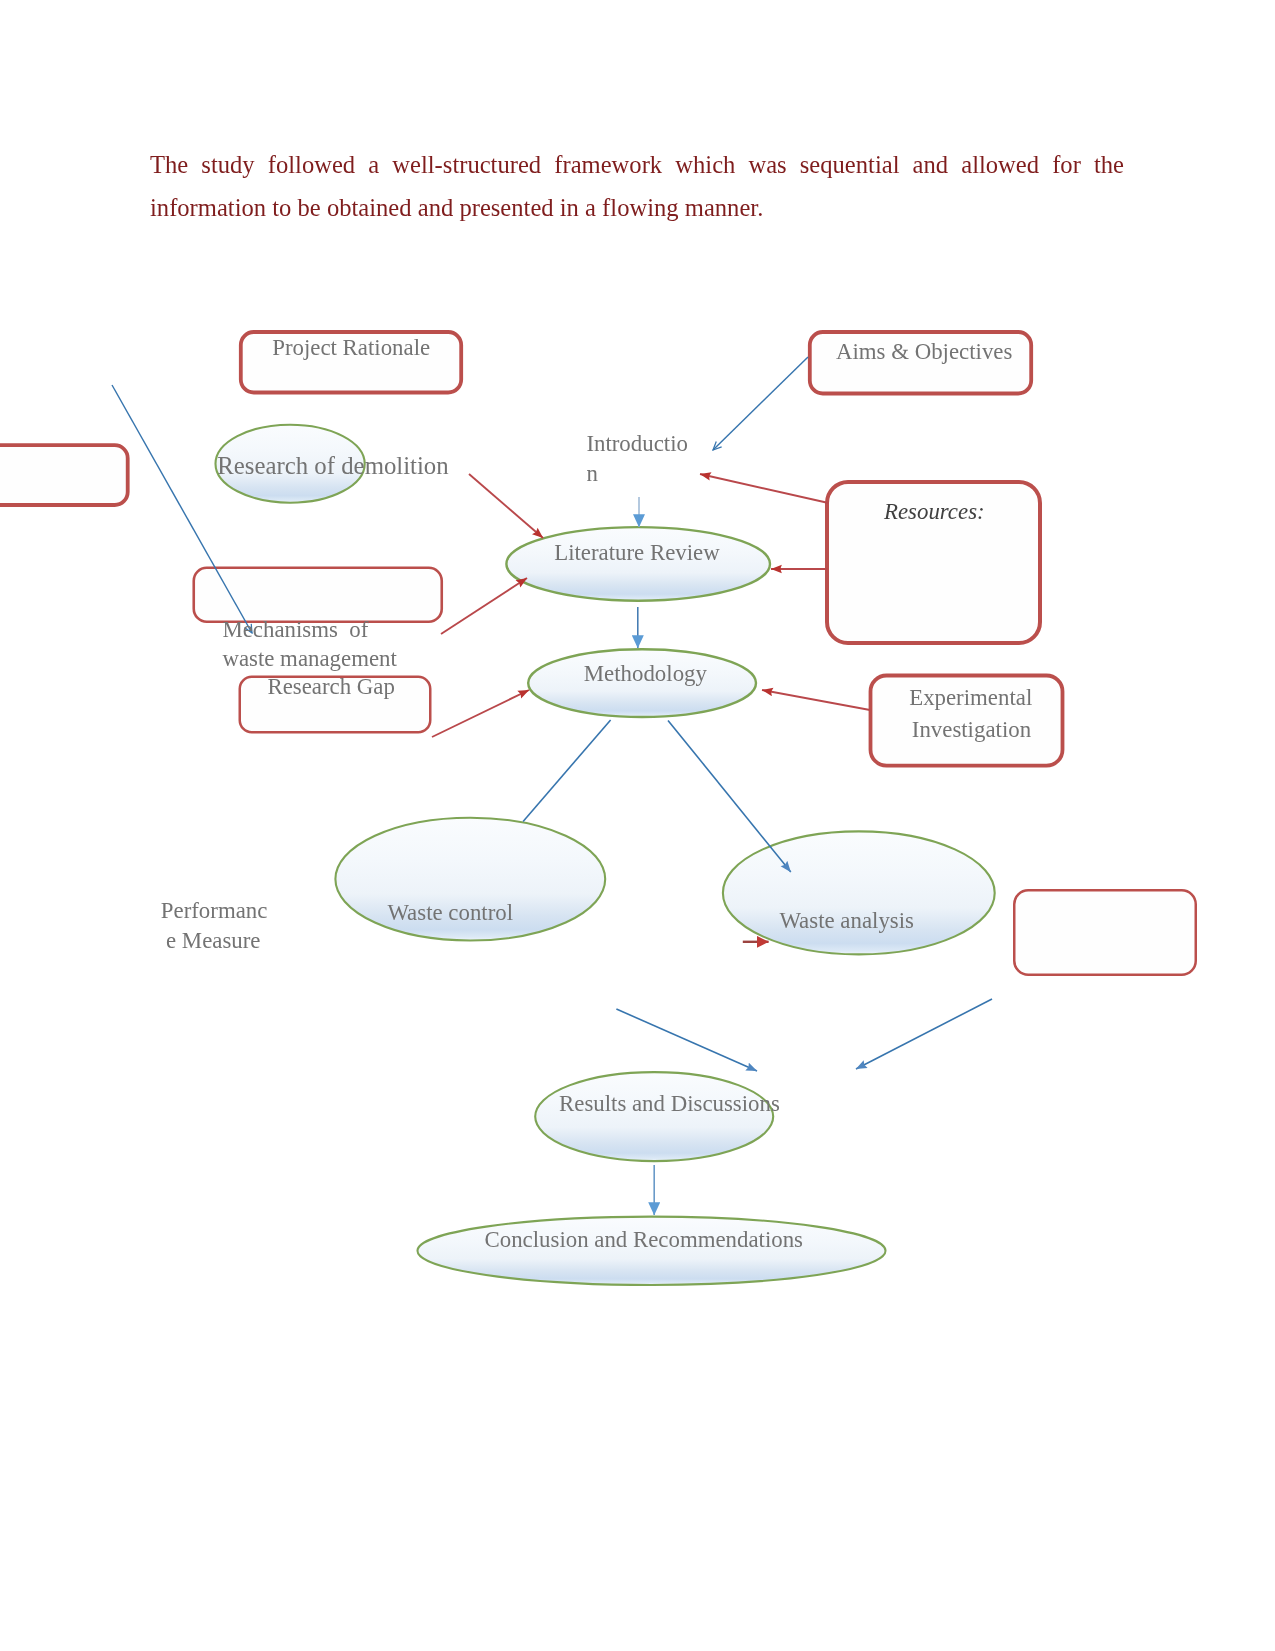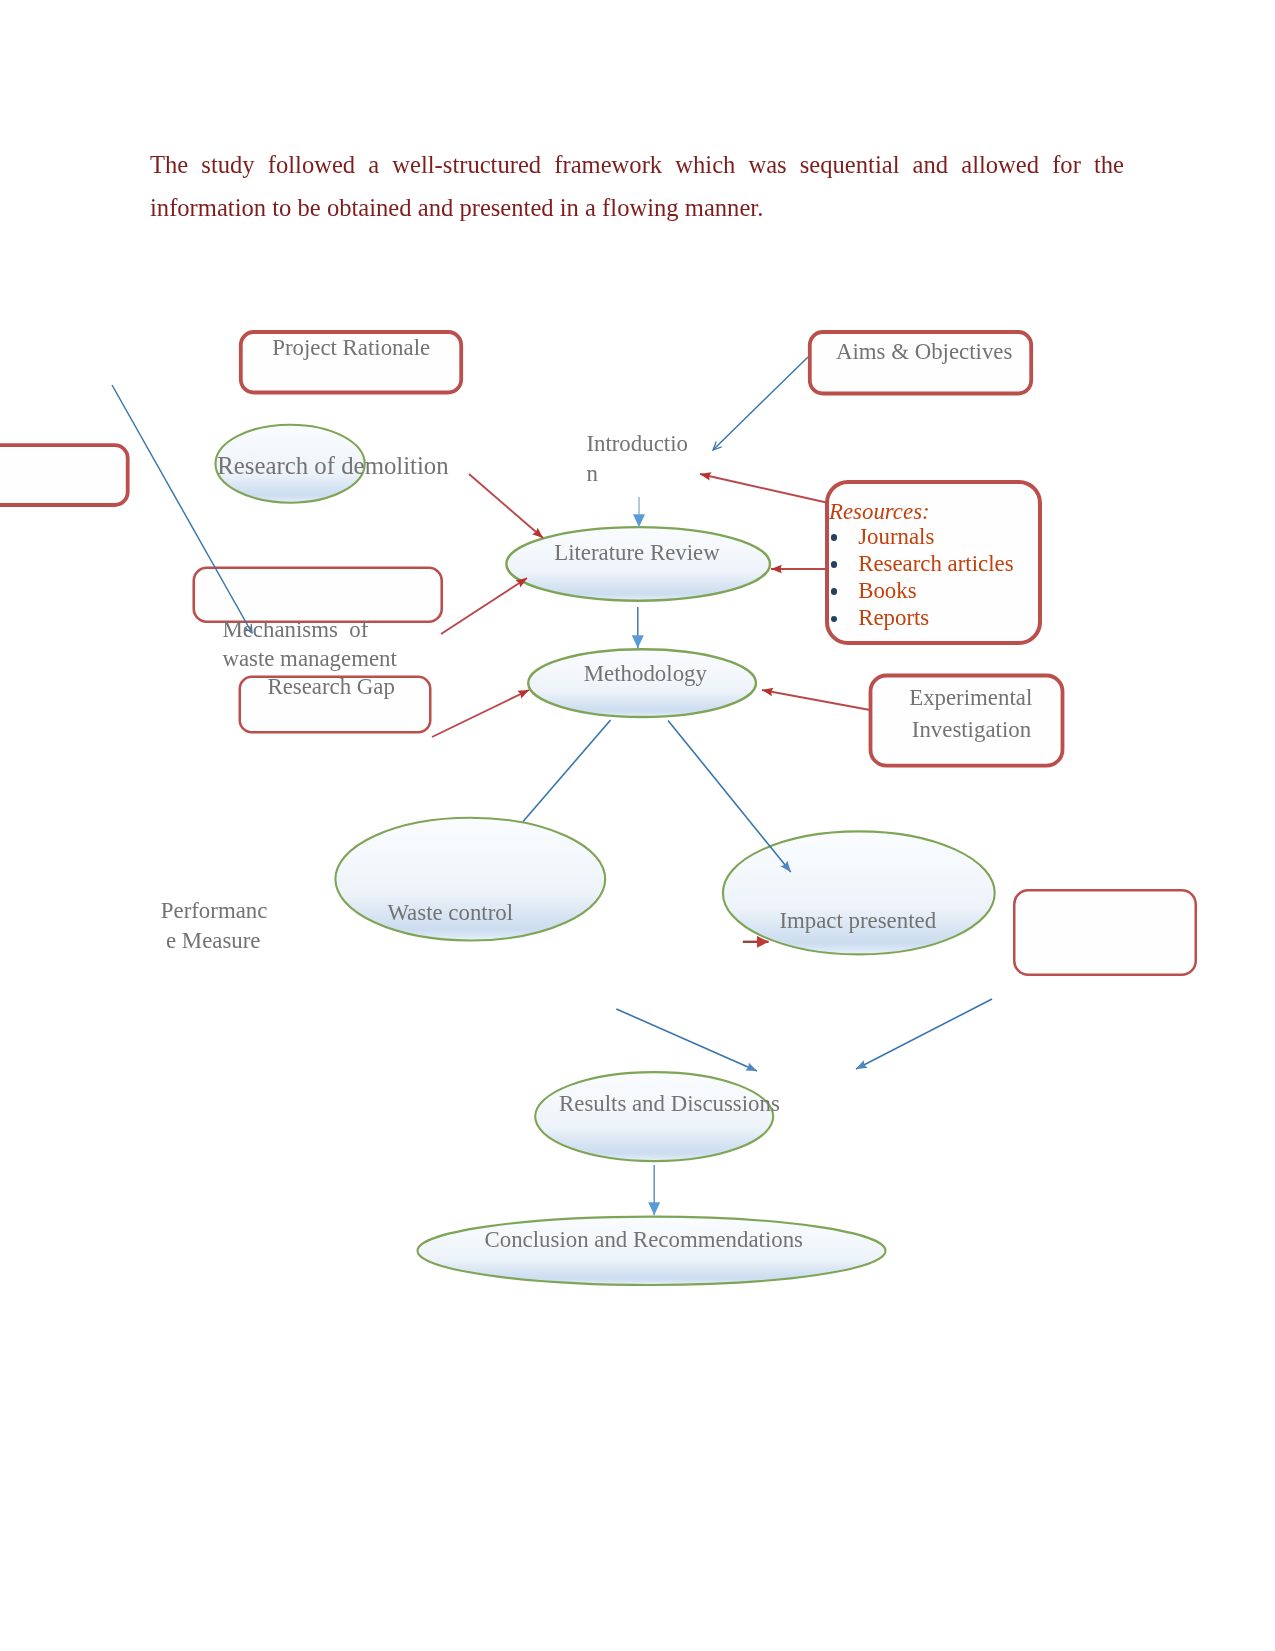--- a/index.html
+++ b/index.html
@@ -20,21 +20,21 @@
   #lbl-researchgap{left:267.4px;top:675.5px;}
   #lbl-methodology{left:583.8px;top:662.6px;}
   #lbl-exp1{left:909.2px;top:686.8px;}
   #lbl-exp2{left:911.8px;top:719.1px;}
   #lbl-perf1{left:160.8px;top:899.9px;}
   #lbl-perf2{left:166px;top:929.6px;}
   #lbl-waste{left:387.4px;top:902.1px;}
   #lbl-impact{left:779.4px;top:909.7px;}
   #lbl-results{left:519px;top:1092.6px;margin-left:40px;}
   #lbl-conclusion{left:484.5px;top:1228.5px;}
-  .reslist{position:absolute;left:829px;top:500.6px;color:#c2410c;font-family:"Liberation Serif",serif;font-size:22.85px;line-height:1;}
+  .reslist{position:absolute;left:884px;top:500.6px;color:#404040;font-family:"Liberation Serif",serif;font-size:22.85px;line-height:1;}
   .restitle{font-style:italic;line-height:1;height:22.3px;}
   .reslist ul{margin:0;padding:0;list-style:none;}
   .reslist li{position:relative;padding-left:29.2px;height:27.1px;line-height:27.1px;}
   .reslist li:before{content:"";position:absolute;left:1.5px;top:11.4px;width:6.8px;height:6.8px;border-radius:50%;background:#26405F;}
 </style>
 </head>
 <body>
 
 <div class="page">
   <div class="para">The study followed a well-structured framework which was sequential and allowed for the information to be obtained and presented in a flowing manner.</div>
@@ -175,26 +175,20 @@
   <div class="lbl" id="lbl-litrev">Literature Review</div>
   <div class="lbl" id="lbl-mech1">Mechanisms &nbsp;of</div>
   <div class="lbl" id="lbl-mech2">waste management</div>
   <div class="lbl" id="lbl-researchgap">Research Gap</div>
   <div class="lbl" id="lbl-methodology">Methodology</div>
   <div class="lbl" id="lbl-exp1">Experimental</div>
   <div class="lbl" id="lbl-exp2">Investigation</div>
   <div class="lbl" id="lbl-perf1">Performanc</div>
   <div class="lbl" id="lbl-perf2">e Measure</div>
   <div class="lbl" id="lbl-waste">Waste control</div>
-  <div class="lbl" id="lbl-impact">Impact presented</div>
+  <div class="lbl" id="lbl-impact">Waste analysis</div>
   <div class="lbl" id="lbl-results">Results and Discussions</div>
   <div class="lbl" id="lbl-conclusion">Conclusion and Recommendations</div>
 
   <div class="reslist">
     <div class="restitle">Resources:</div>
-    <ul>
-      <li>Journals</li>
-      <li>Research articles</li>
-      <li>Books</li>
-      <li>Reports</li>
-    </ul>
   </div>
 </div>
 
 </body></html>

